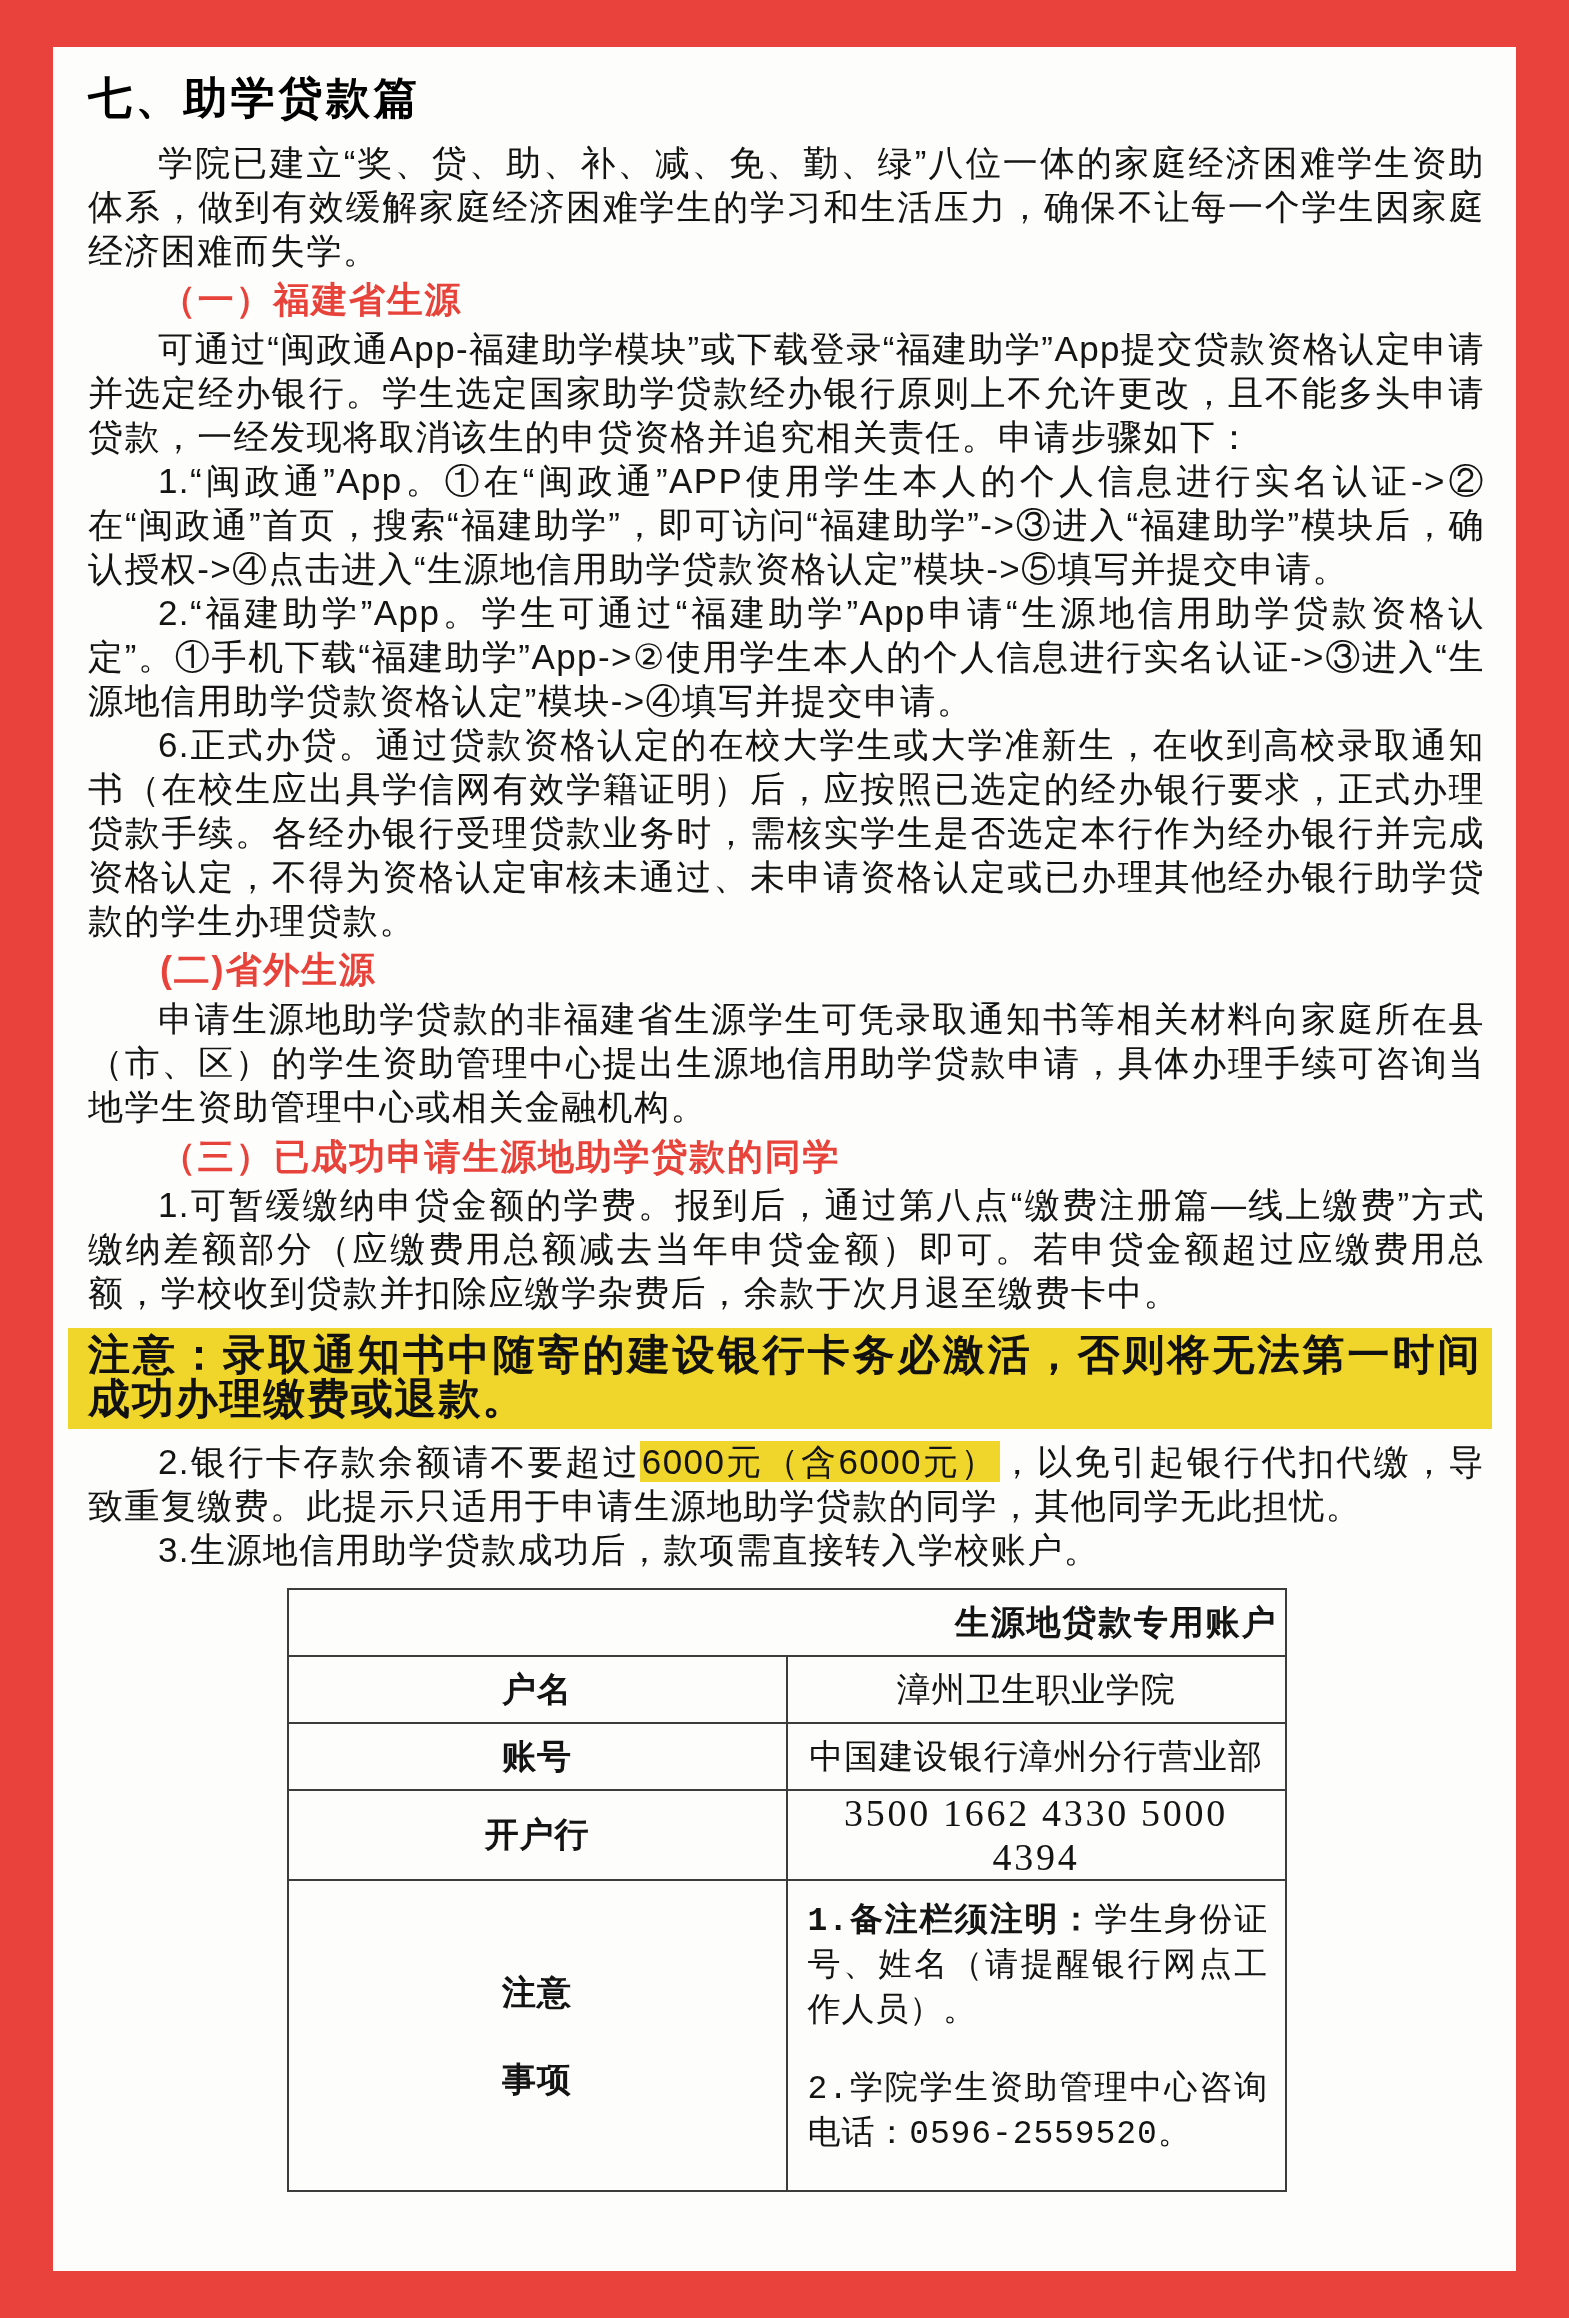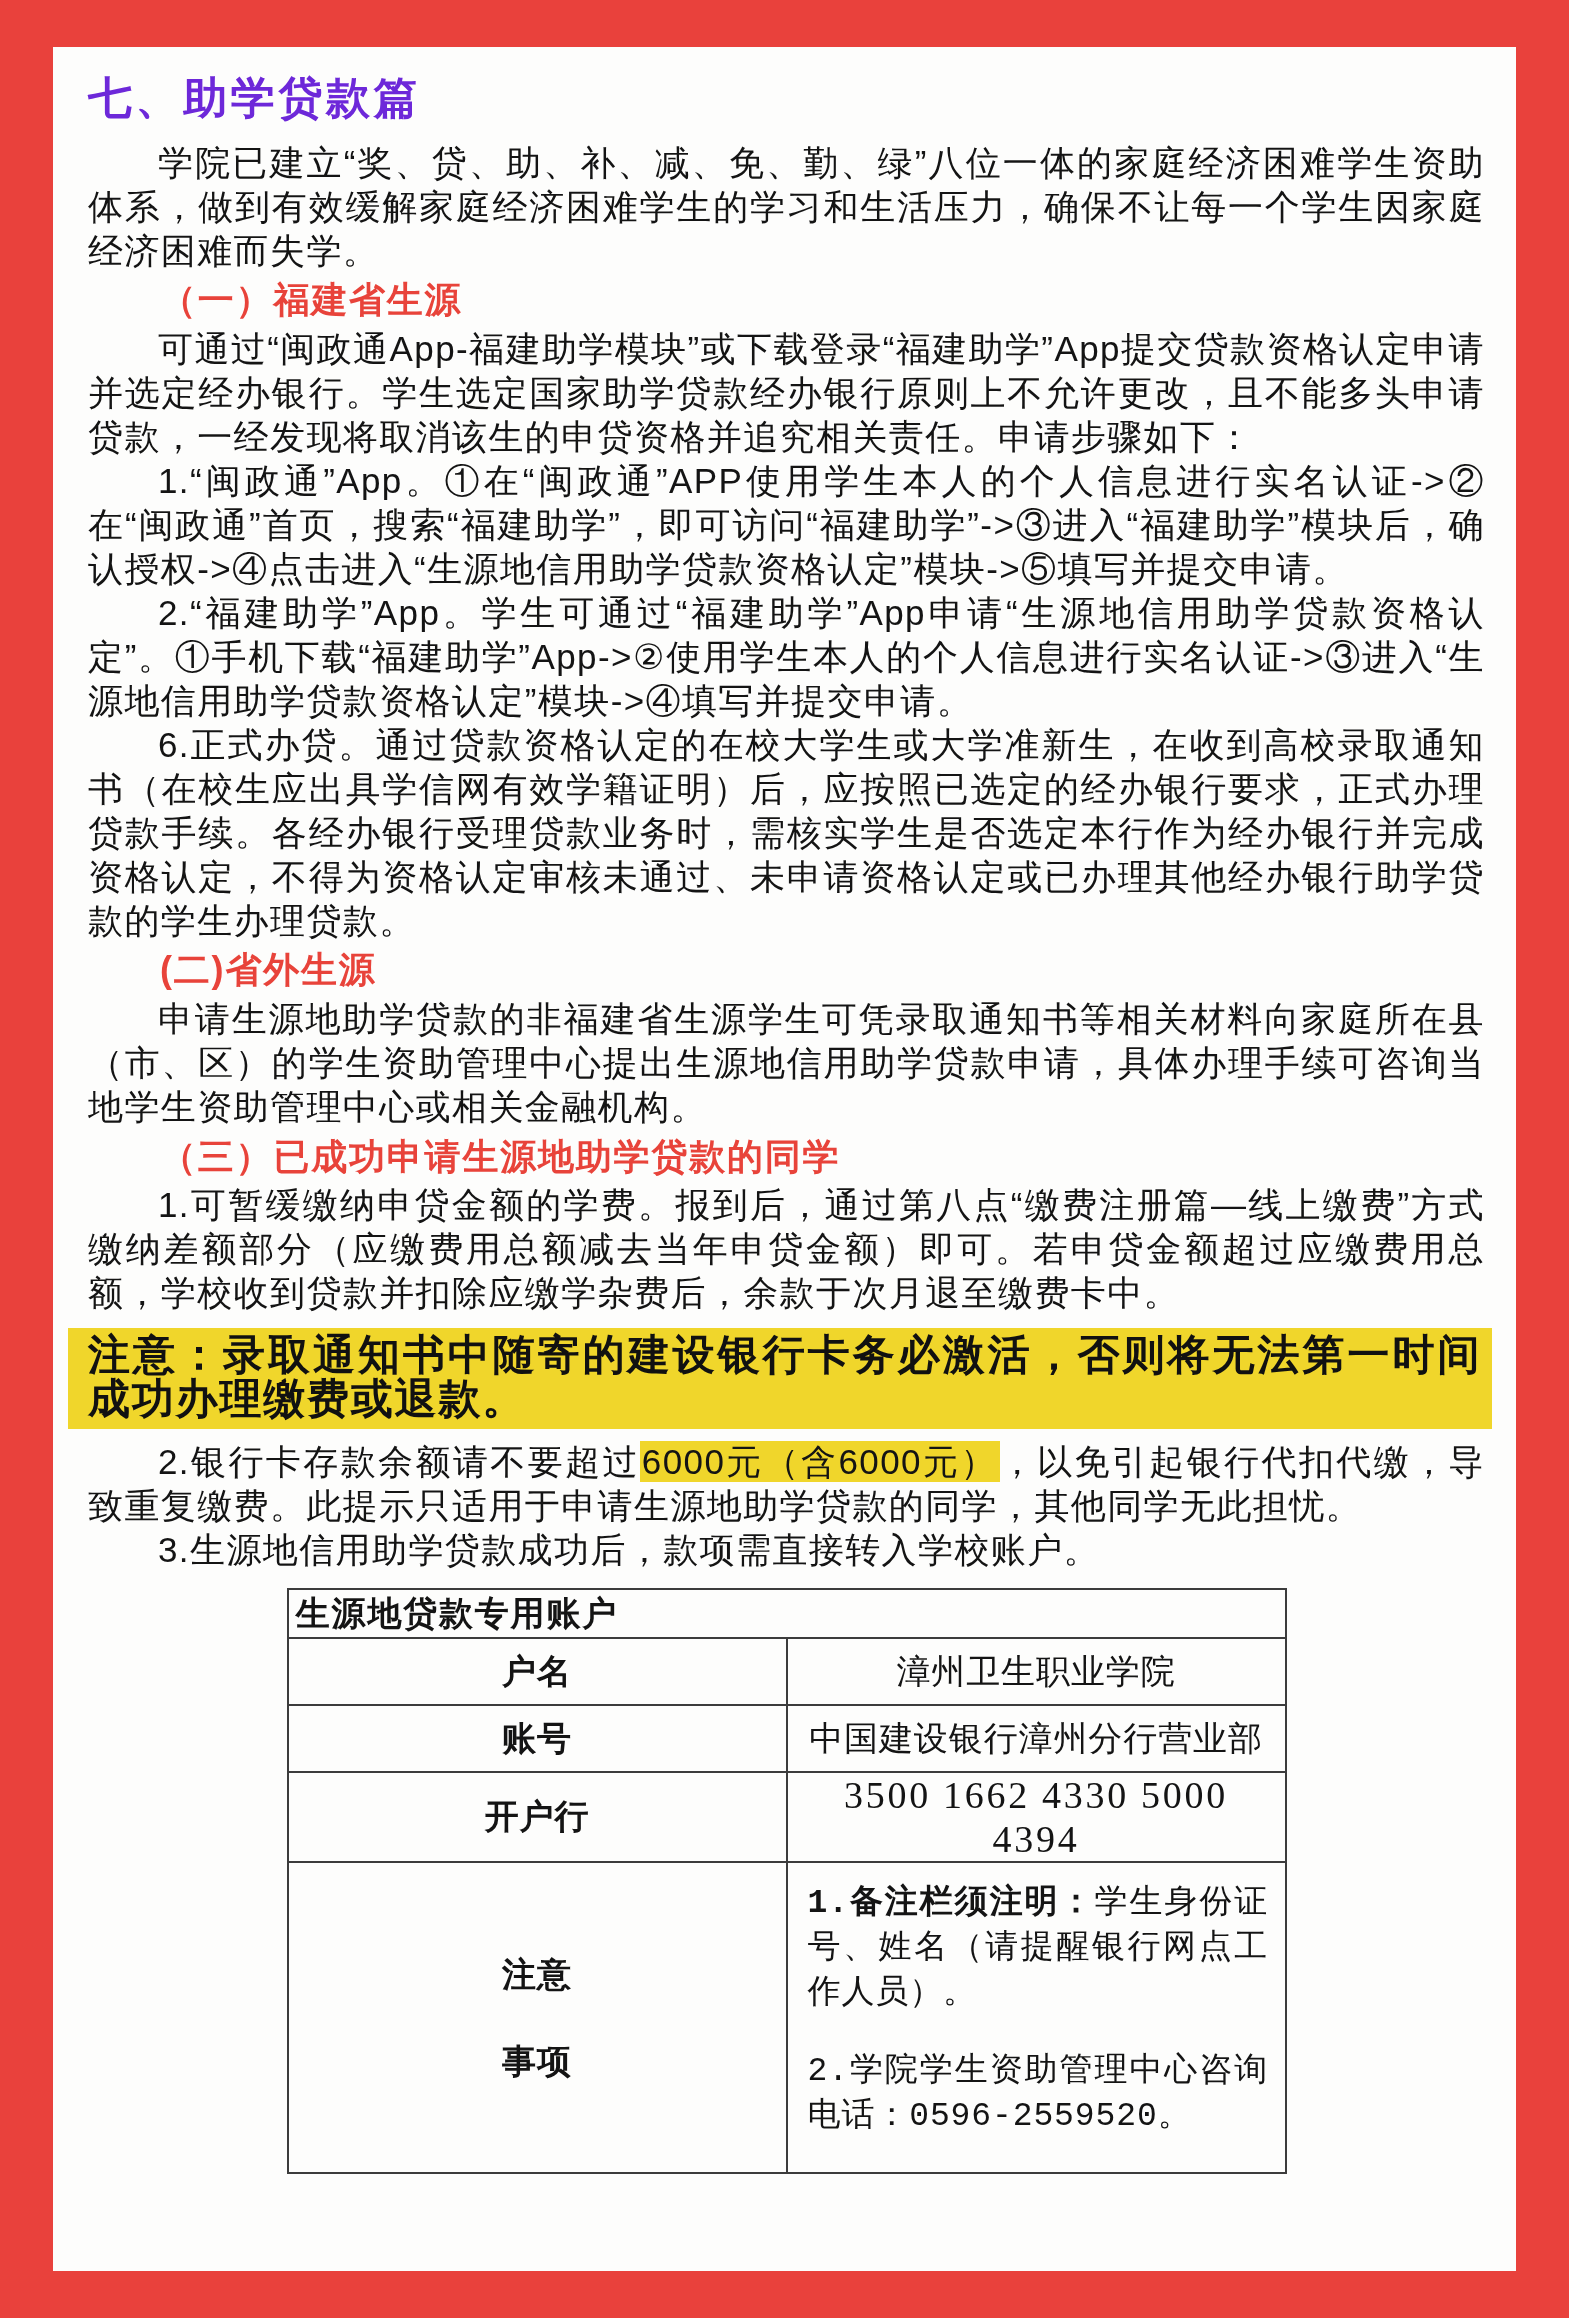--- a/index.html
+++ b/index.html
@@ -12,21 +12,21 @@
   }
   .sheet {
     background:#fdfdfc;
     width:100%; height:100%;
     box-sizing:border-box;
     padding:22px 31px 14.5px 35px;
     overflow:hidden;
     color:#141414;
   }
   .doc-title {
-    color:#6d28d9;
+    color:#000000;
     font-size:44px;
     font-weight:bold;
     letter-spacing:3.6px;
     margin:0 0 12.7px 0;
   }
   p.body {
     font-size:35px;
     line-height:44px;
     letter-spacing:1.4px;
     margin:0;
@@ -66,22 +66,22 @@
   .loan-table td {
     border:2.7px solid #3c3c3c;
     font-size:34px;
     letter-spacing:0.9px;
     color:#141414;
     padding:0 7.3px;
     box-sizing:border-box;
   }
   .loan-table .t-head {
     font-weight:bold;
-    text-align:left;
-    height:49px;
+    text-align:right;
+    height:67px;
     letter-spacing:1.8px;
   }
   .loan-table .t-label {
     width:127px;
     font-weight:bold;
     text-align:center;
   }
   .loan-table .t-value {
     text-align:center;
   }

